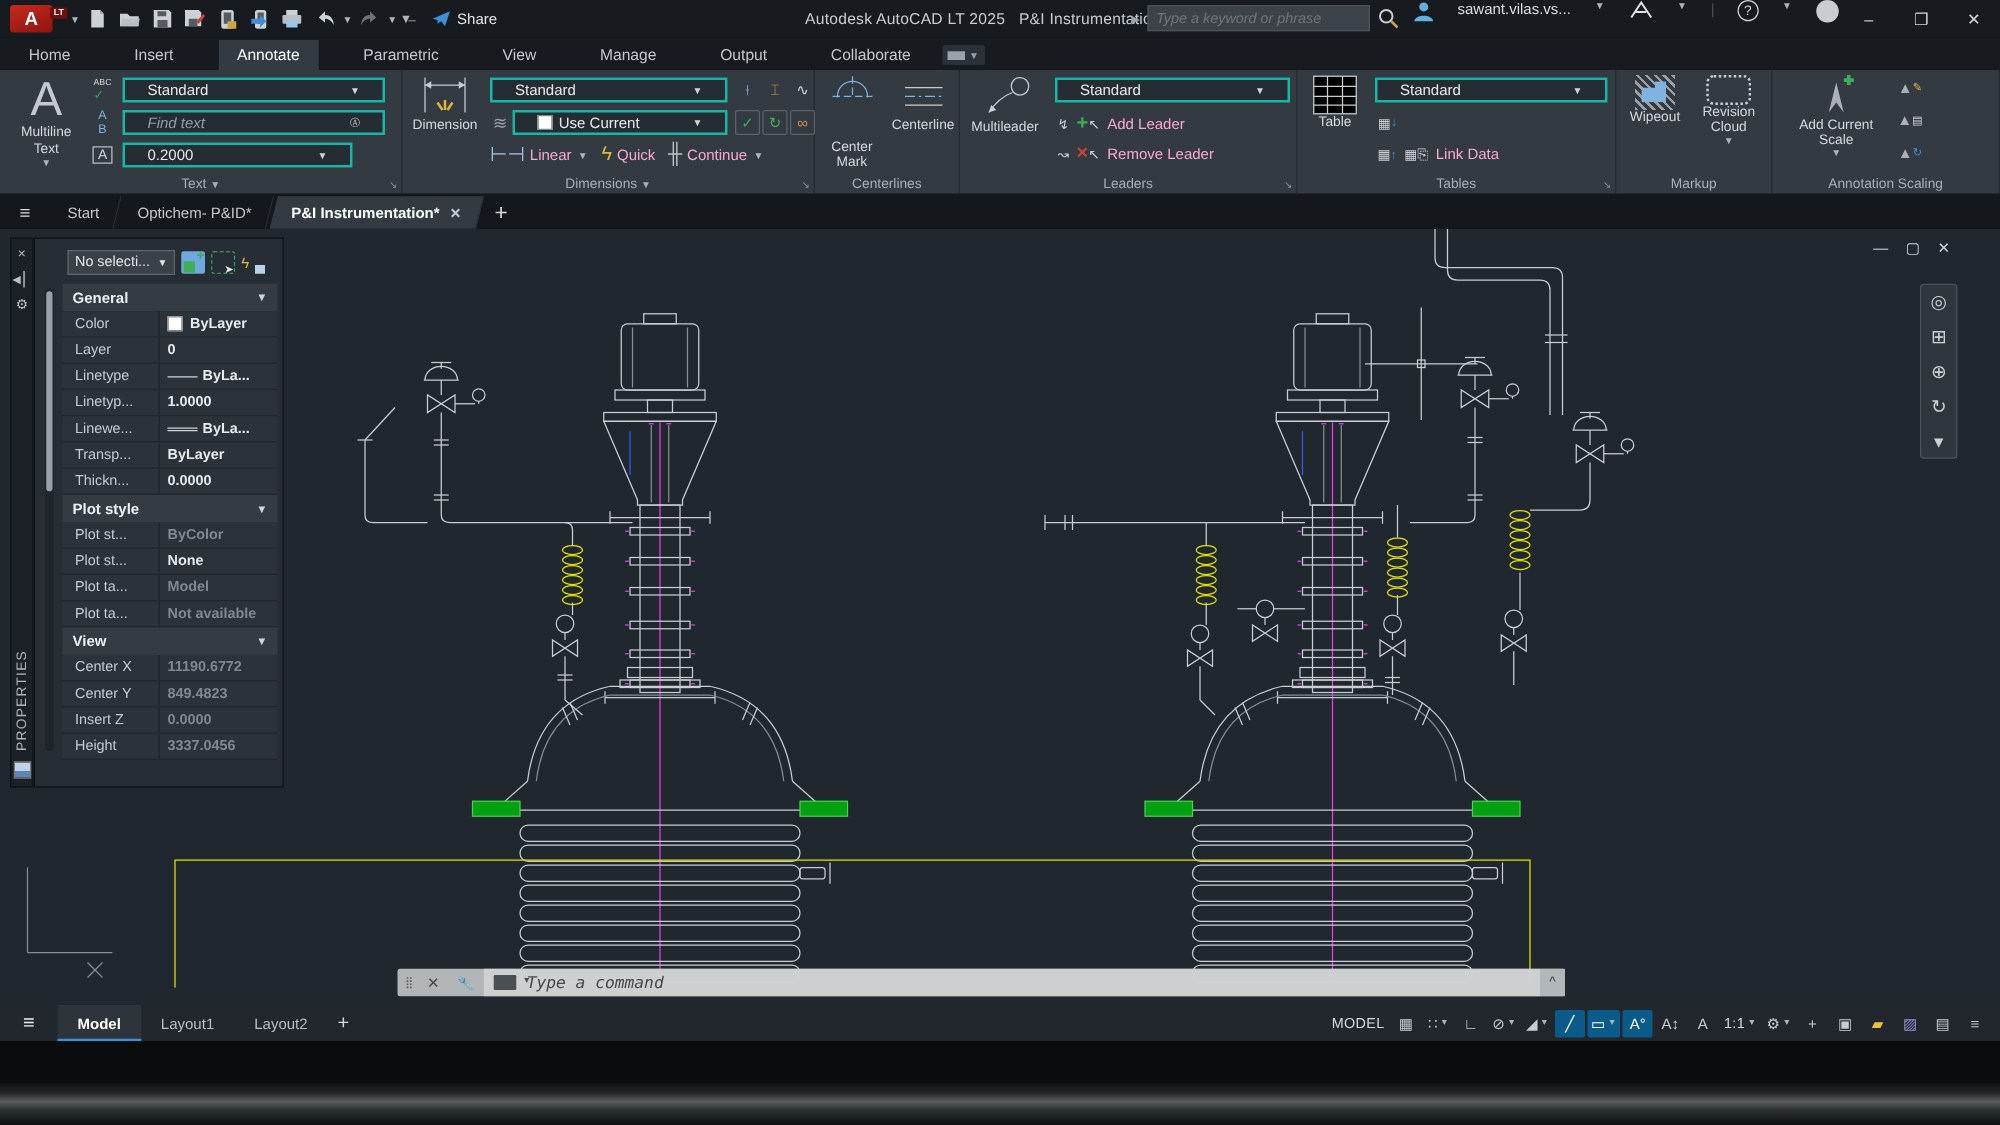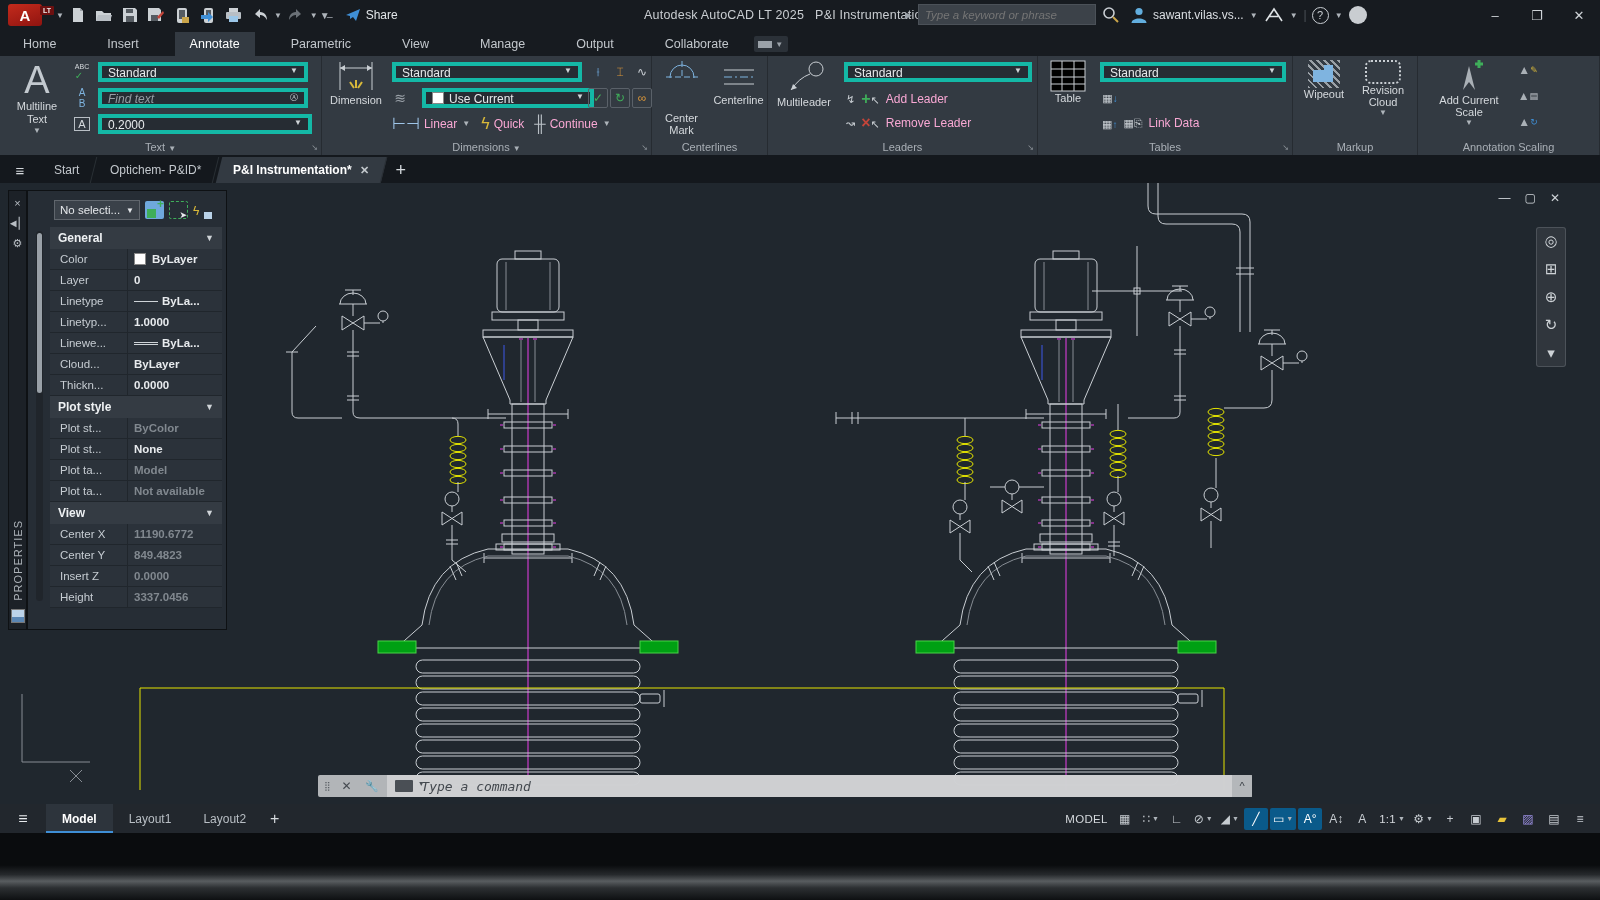--- a/index.html
+++ b/index.html
@@ -12,43 +12,43 @@
   .qat-ico { width:24px; height:22px; display:flex; align-items:center; justify-content:center; margin:0 1px; border-radius:2px; }
   .caret { font-size:8px; color:#aeb4ba; margin:0 1px; }
   #logo { width:34px; height:22px; background:linear-gradient(160deg,#c42b1c,#8f1410); border-radius:3px;
     color:#fff; font-weight:bold; font-size:15px; display:flex; align-items:center; justify-content:center; margin-left:8px; position:relative;}
   #logo .lt { position:absolute; right:-12px; top:2px; background:#6d1010; color:#eee; font-size:7px; font-weight:bold; padding:1px 3px; border-radius:1px;}
   #share { color:#e2e6e9; display:flex; align-items:center; gap:5px; margin-left:14px; }
   #apptitle { position:absolute; left:0; right:0; text-align:center; pointer-events:none; color:#c9cdd1; font-size:12.5px; letter-spacing:.2px;}
   #search-wrap { position:absolute; left:905px; top:4px; display:flex; align-items:center; gap:6px; }
   #search-input { width:178px; height:21px; background:#3c4249; border:1px solid #4b5158; color:#969da4;
     font-size:11.5px; font-style:italic; padding:0 6px; }
-  #user-area { position:absolute; left:1130px; top:0; height:30px; display:flex; align-items:center; gap:5px; color:#dbdfe3;}
+  #user-area { position:absolute; left:1130px; top:0; height:30px; display:flex; align-items:flex-start; gap:18px; color:#dbdfe3;}
   .win-btn { width:42px; height:30px; display:flex; align-items:center; justify-content:center; color:#cfd4d8; font-size:13px;}
   #win-controls { position:absolute; right:0; top:0; display:flex; }
   .circle-q { width:17px; height:17px; border:1.4px solid #c9ced3; border-radius:50%; display:flex; align-items:center; justify-content:center; font-size:11px; color:#c9ced3;}
   .bub { width:18px; height:18px; border-radius:50%; background:#c9cdd1; position:relative; }
   .bub:after{content:""; position:absolute; left:3px; bottom:-2px; border:3px solid transparent; border-top-color:#c9cdd1;}
 
   
   #rtab-row { position:absolute; left:0; top:30px; width:1600px; height:26px; background:#171b20; display:flex; align-items:flex-end; }
   .rtab { padding:5px 15px; font-size:12.5px; color:#c3c8cd; cursor:pointer; }
   .rtab.active { background:#333a42; color:#fff; }
   #express-btn { margin-left:10px; margin-bottom:4px; width:34px; height:16px; background:#2b3138; border-radius:2px;
      display:flex; align-items:center; justify-content:center; gap:3px; color:#9aa1a8; font-size:8px;}
 
   
   #ribbon { position:absolute; left:0; top:56px; width:1600px; height:99px; background:#333a42; }
   .panel { position:absolute; top:0; height:99px; border-right:1px solid #262b31; }
   .plabel { position:absolute; left:0; right:0; bottom:2px; text-align:center; font-size:11px; color:#a9afb6; }
   .plaunch { position:absolute; right:3px; bottom:3px; font-size:8px; color:#8d939a;}
   .bigbtn { position:absolute; display:flex; flex-direction:column; align-items:center; justify-content:flex-start;
      color:#d5d9dd; font-size:11px; text-align:center; border-radius:2px; padding-top:2px;}
-  .dd { position:absolute; height:20px; background:#262c33; border:4px solid #14b8a6; color:#e7eaec;
-     font-size:12px; display:flex; align-items:flex-start; padding:0 6px; }
+  .dd { position:absolute; height:20px; background:#262c33; border:2px solid #14b8a6; color:#e7eaec;
+     font-size:12px; display:flex; align-items:center; padding:0 18px; }
   .dd .cv { margin-left:auto; font-size:8px; color:#cfd4d8; }
   .sico { position:absolute; width:20px; height:20px; display:flex; align-items:center; justify-content:center;
      font-size:12px; color:#b9d2e8; border-radius:2px;}
   .rowlbl { font-size:12px; color:#f9a8d4; }
   .swatch-w { width:12px; height:12px; background:#fff; border:1px solid #888; margin-right:5px;}
 
   
   #ftab-row { position:absolute; left:0; top:155px; width:1600px; height:28px; background:#14181d; display:flex; align-items:flex-end; }
   .ftab { height:26px; padding:0 14px; display:flex; align-items:center; gap:8px; font-size:12px; color:#c3c8cd;
      border-right:1px solid #2a2f35; transform:skewX(-14deg); margin-right:2px; }
@@ -264,21 +264,21 @@
         <span style="border:1px solid #b9bfc5; padding:0 3px; font-size:11px; color:#d5d9dd">A</span>
       </div>
     <div class="dd" style="left:98px; top:6px; width:210px;">
         <span>Standard</span>
         <span class="cv">▼</span>
       </div>
     <div class="dd" style="left:98px; top:32px; width:210px; color:#969da4; font-style:italic;">
         <span>Find text</span>
         <span class="cv" style="font-style:normal">Ⓐ</span>
       </div>
-    <div class="dd" style="left:98px; top:58px; width:214px;">
+    <div class="dd" style="left:98px; top:58px; width:184px;">
         <span>0.2000</span>
         <span class="cv">▼</span>
       </div>
     <div class="plabel"><span>Text</span> <span style="font-size:8px">▼</span></div>
     <div class="plaunch">↘</div>
   </div>
 
   <div class="panel" style="left:322px; width:330px;">
     <div class="bigbtn" style="left:2px; top:2px; width:64px; height:78px;align-items:center;">
       <svg class="mi" width="40" height="34">
@@ -288,21 +288,21 @@
         <path d="M4 8 l5 -3 v6 Z M36 8 l-5 -3 v6 Z" fill="#c9ced3"></path>
         <path d="M14 22 l4 6 M20 20 l0 8 M26 22 l-4 6" stroke="#d8b83a" stroke-width="2"></path>
       </svg>
       <span>Dimension</span>
     </div>
     <div class="dd" style="left:70px; top:6px; width:190px;">
         <span>Standard</span>
         <span class="cv">▼</span>
       </div>
     <div class="sico" style="left:68px; top:32px; color:#9aa1a8; font-size:14px">≋</div>
-    <div class="dd" style="left:100px; top:32px; width:172px;">
+    <div class="dd" style="left:88px; top:32px; width:172px;">
         <span class="swatch-w"></span>
         <span>Use Current</span>
         <span class="cv">▼</span>
       </div>
     <div style="position:absolute; left:70px; top:58px; display:flex; align-items:center; gap:4px;">
       <span style="color:#9fc5e8">⊢⊣</span>
       <span class="rowlbl">Linear</span>
         <span class="caret">▼</span>
       <span style="color:#d8b83a; margin-left:6px">ϟ</span>
       <span class="rowlbl">Quick</span>
@@ -772,21 +772,21 @@
             </div>
           </div>
           <div class="prow">
             <div class="pl">Linewe...</div>
             <div class="pv">
               <span class="lglyph dbl"></span>
               <span>ByLa...</span>
             </div>
           </div>
           <div class="prow">
-            <div class="pl">Cloud...</div>
+            <div class="pl">Transp...</div>
             <div class="pv">
               <span>ByLayer</span>
             </div>
           </div>
           <div class="prow">
             <div class="pl">Thickn...</div>
             <div class="pv">
               <span>0.0000</span>
             </div>
           </div>

